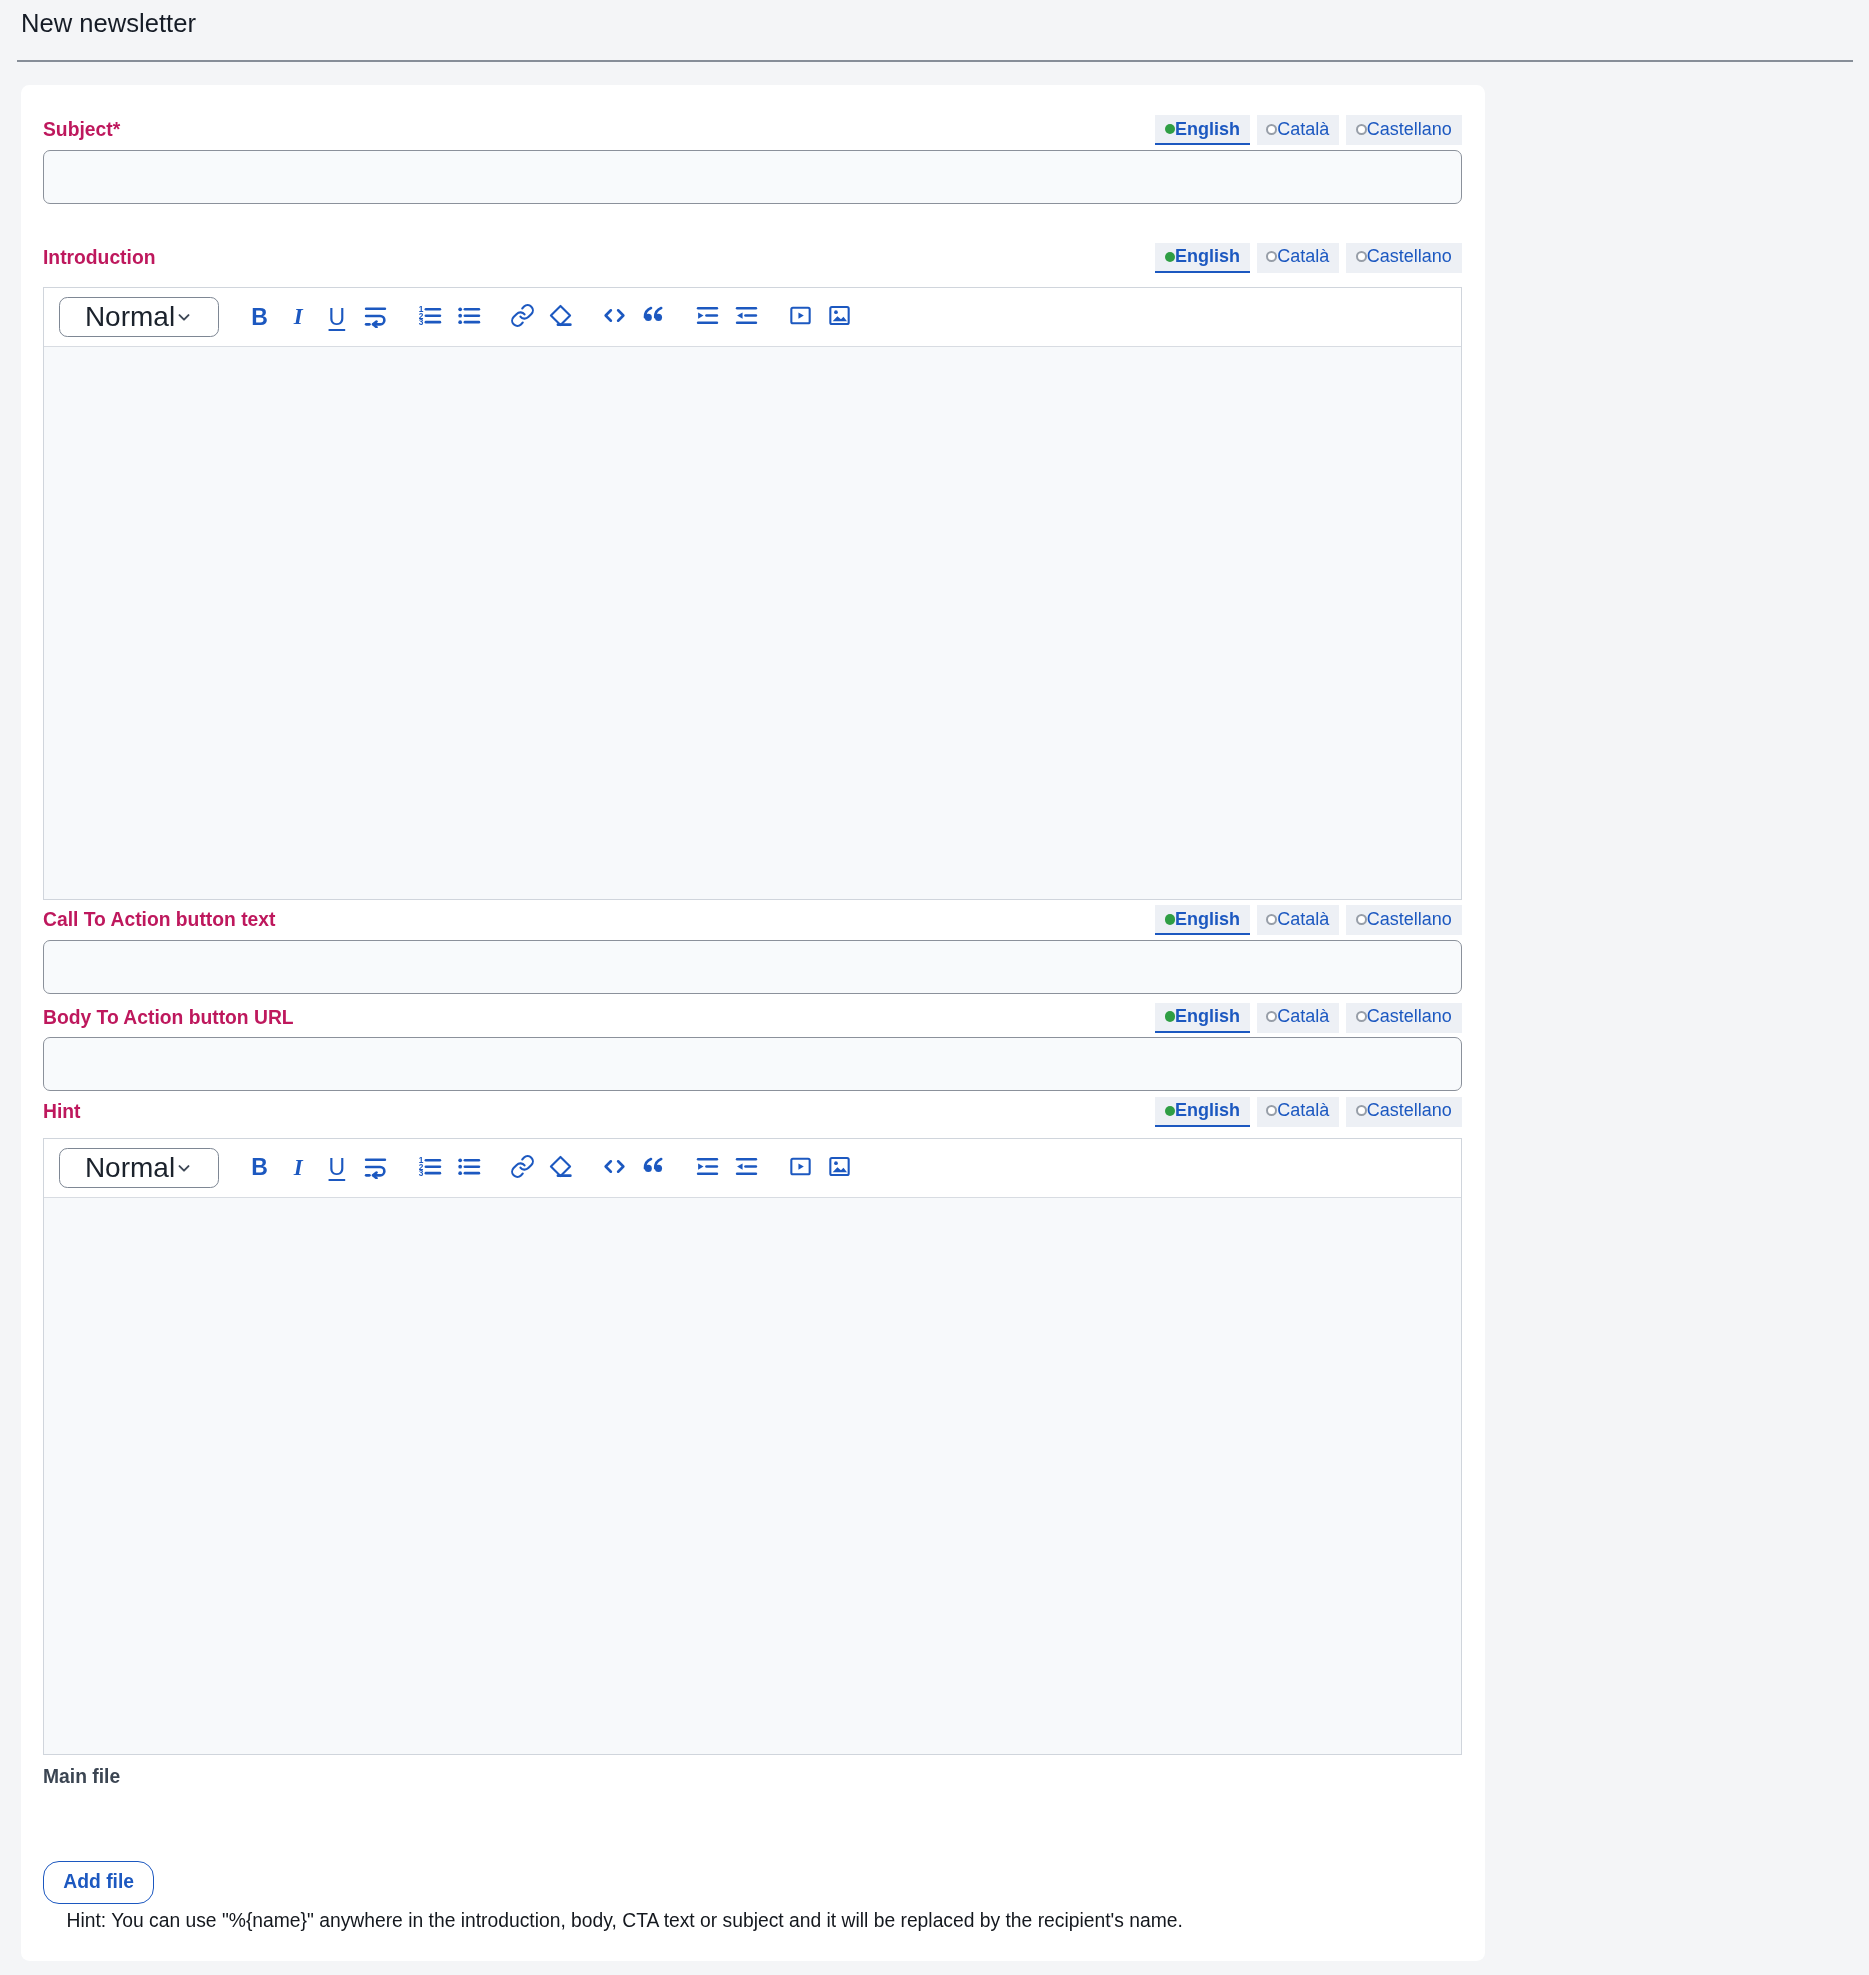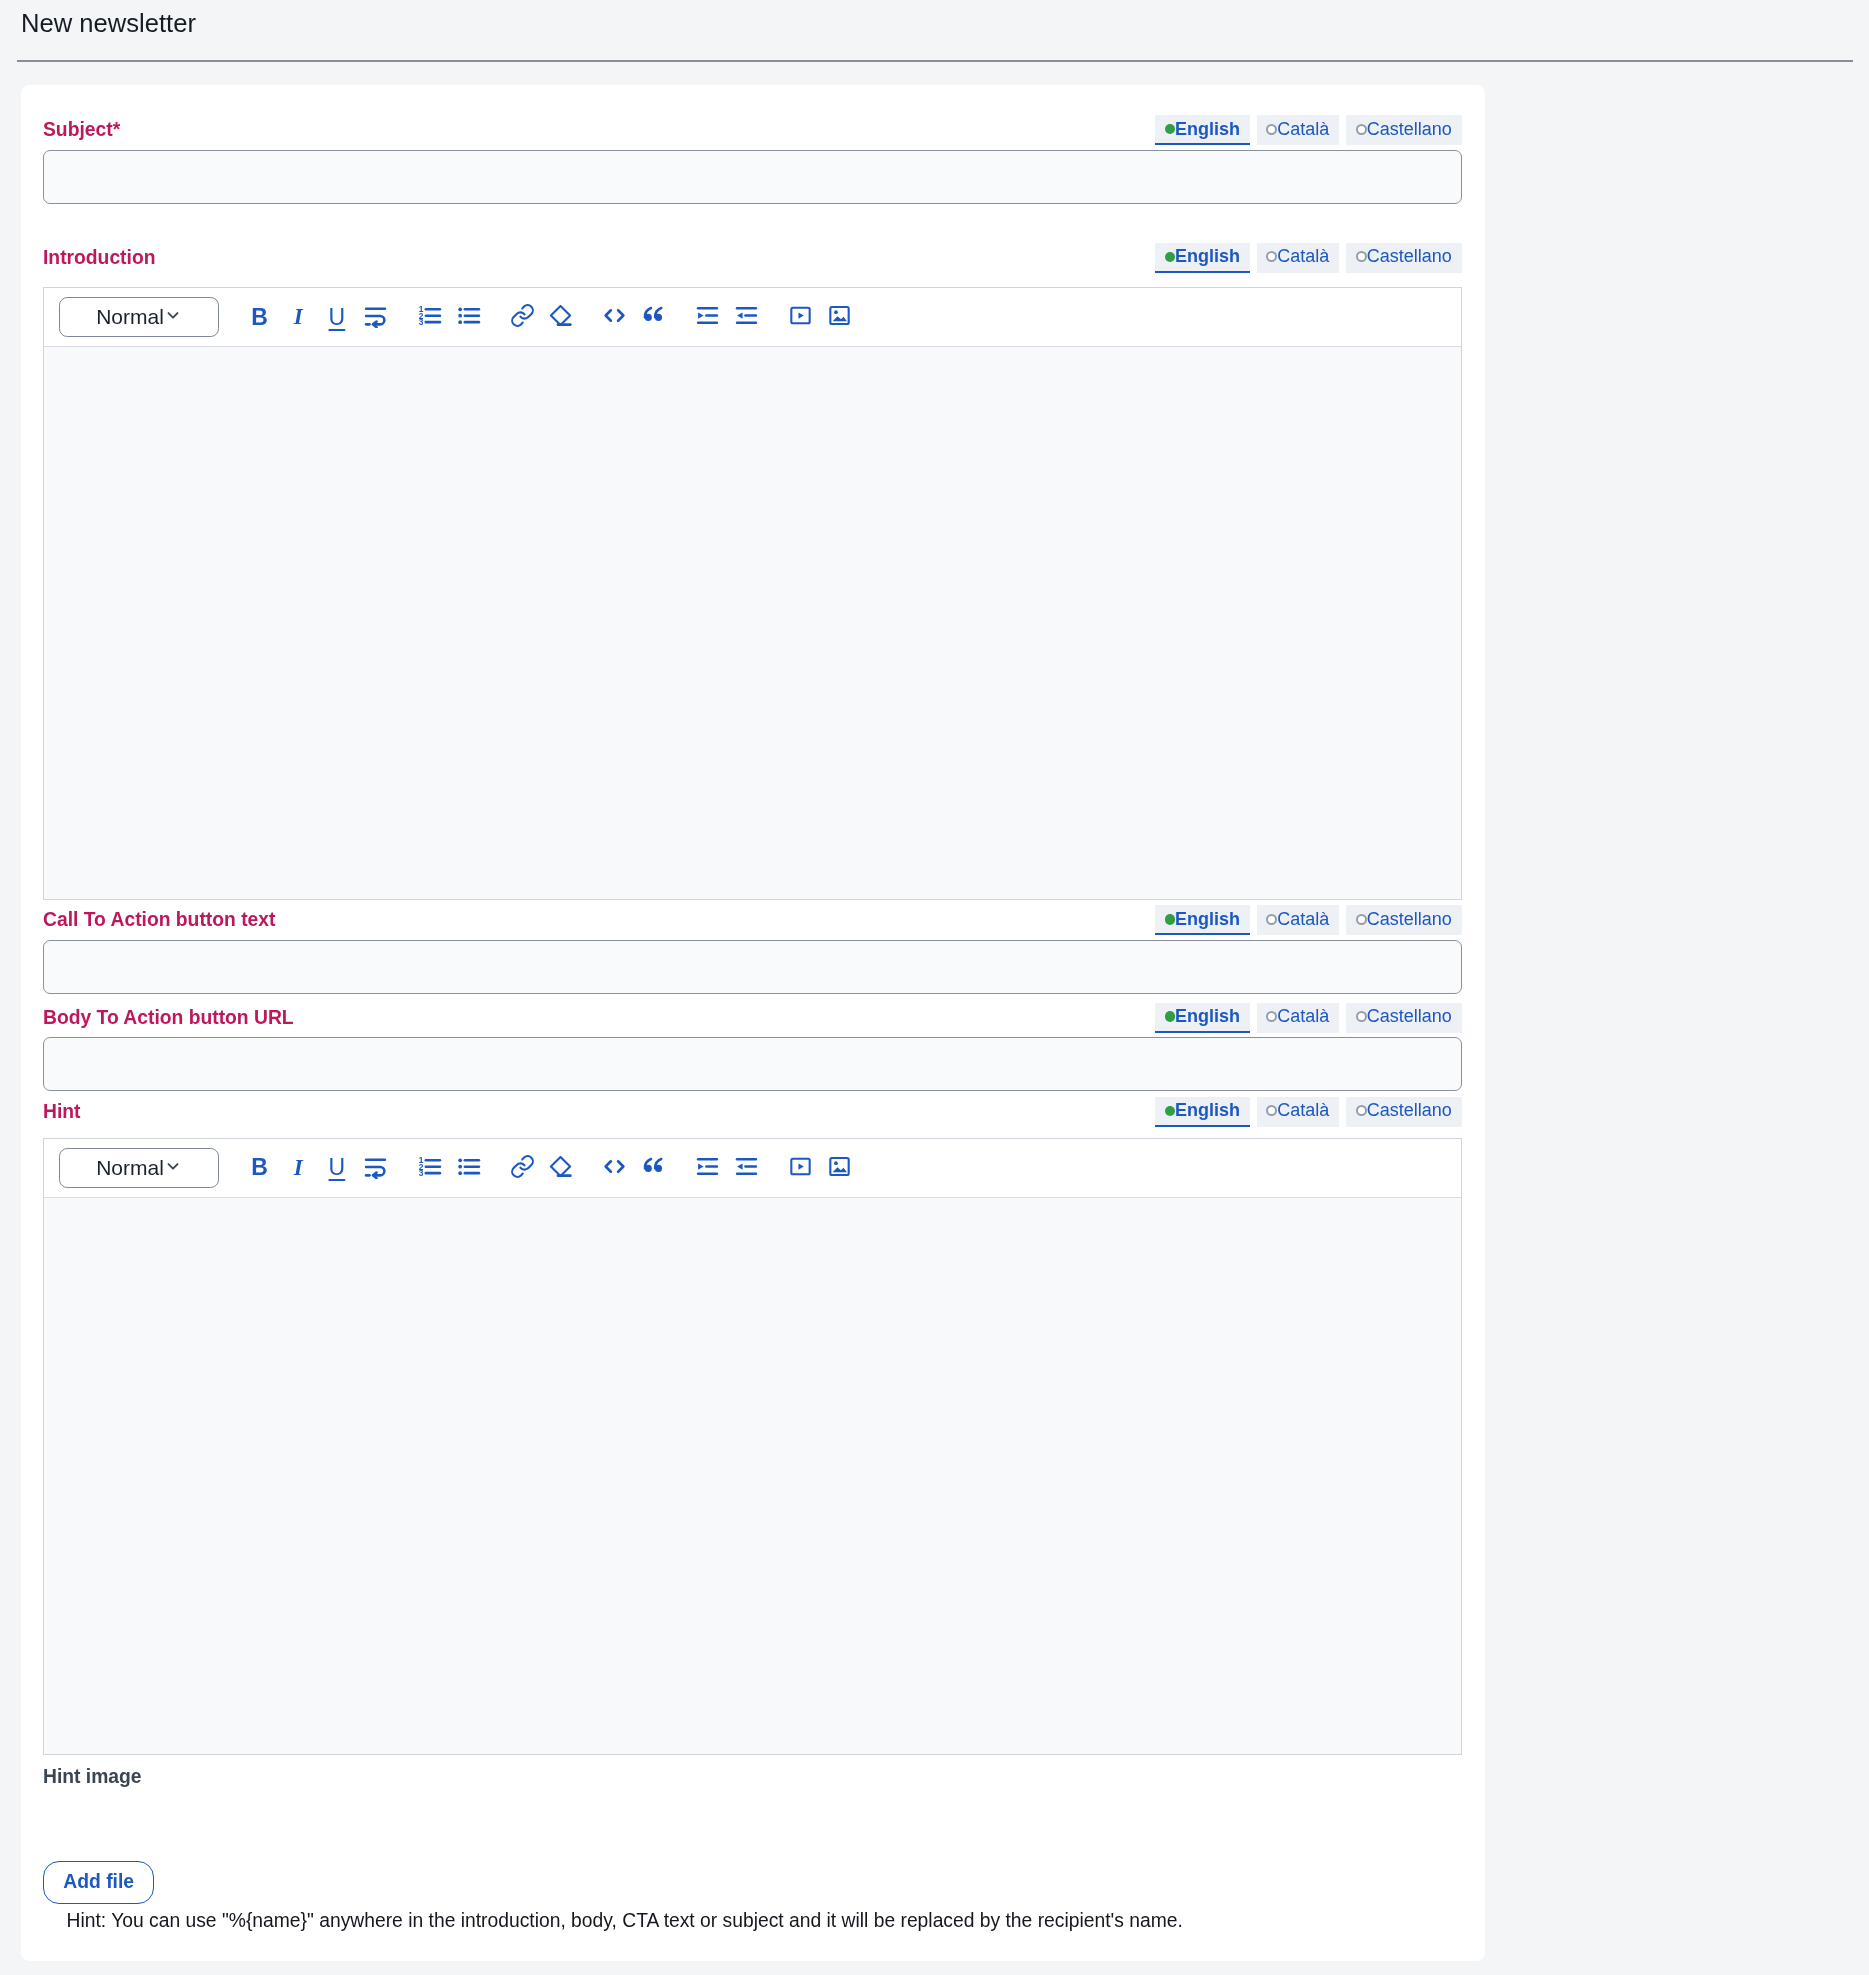--- a/index.html
+++ b/index.html
@@ -47,21 +47,21 @@
   
   .editor{border:1.4px solid #d0d5dc;background:#f7f9fb;}
   .editor-toolbar{
     height:58px;background:#ffffff;border-bottom:1.4px solid #d8dce2;
     display:flex;align-items:center;padding-left:15px;
   }
   .style-select{
     width:160px;height:40px;box-sizing:border-box;
     border:1.4px solid #7e8794;border-radius:8.3px;background:#ffffff;
     display:flex;align-items:center;justify-content:center;
-    font-size:21px;color:#1b222c;cursor:pointer;
+    font-size:28px;color:#1b222c;cursor:pointer;
   }
   .tb-group{display:flex;gap:9.7px;margin-left:25px;}
   .tb-group.first{margin-left:26px;}
   .tb-btn{
     width:29px;height:36px;border:none;background:transparent;padding:0;
     display:flex;align-items:center;justify-content:center;
     color:#1c58c0;cursor:pointer;font-family:inherit;
   }
   .tb-btn svg{width:25px;height:25px;}
   .glyph-b{font-size:23px;font-weight:800;}
@@ -412,19 +412,19 @@
                 <circle cx="8.6" cy="8.8" r="1.8" class="fl"></circle>
                 <path class="fl" d="M5.4 17.6l4.6-5 3.4 3 2.4-2.4 3.4 4.4z"></path>
               </svg></span>
           </button>
       </div>
     </div>
     <div class="editor-content body" contenteditable="true" style=""></div>
   </div>
 
   
-  <div class="main-image-label">Hint image</div>
+  <div class="main-image-label">Main file</div>
 
   <button class="add-file-btn">Add file</button>
 
   <div class="hint">Hint: You can use "%{name}" anywhere in the introduction, body, CTA text or subject and it will be replaced by the recipient's name.</div>
 </div>
 
 
 </body></html>

